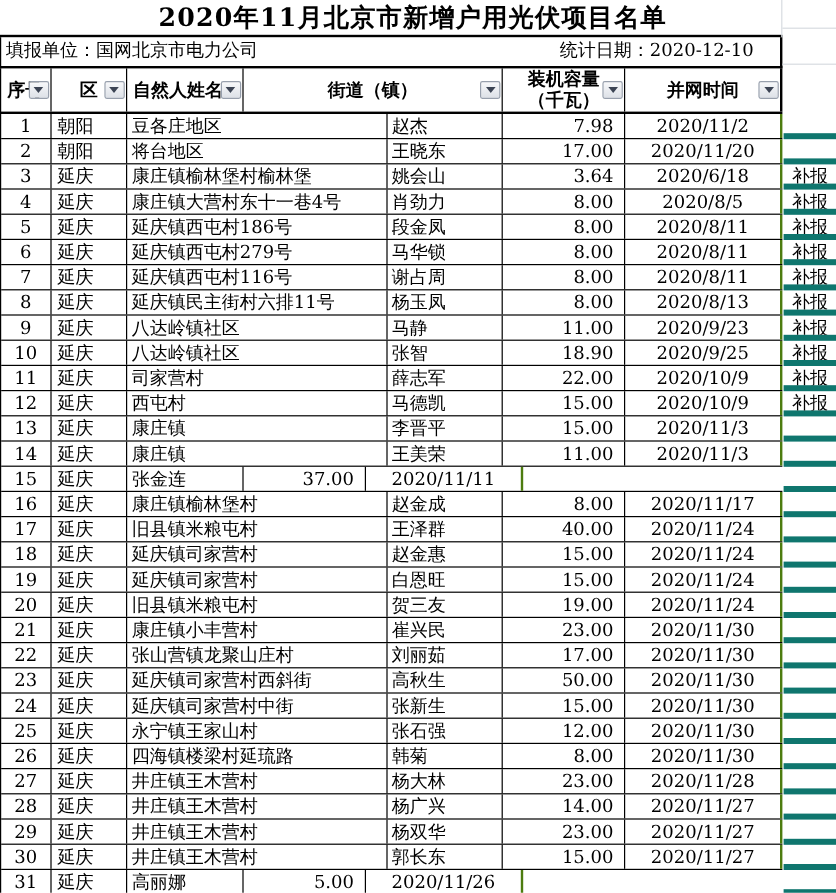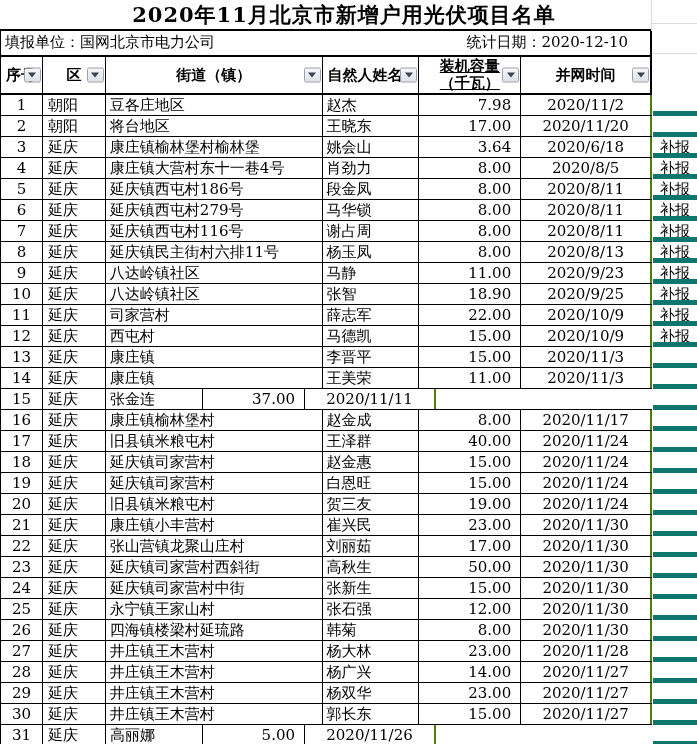--- a/index.html
+++ b/index.html
@@ -58,21 +58,21 @@
   .c0{width:42px;justify-content:center;}
   .c1{width:63px;padding-left:5px;}
   .c2{width:217px;padding-left:4px;}
   .c3{width:97px;padding-left:4px;}
   .c4{width:102px;justify-content:flex-end;padding-right:9px;}
   .c5{width:131px;justify-content:center;border-right:2px solid #4d7c0f;}
   .hc0{width:42px;}
   .hc1{width:63px;}
   .hc2{width:217px;}
   .hc3{width:97px;}
-  .hc4{width:102px;text-decoration:underline;}
+  .hc4{width:102px;}
   .hc5{width:131px;}
 
   .note-column{position:absolute;left:653px;top:95px;width:44px;}
   .note-cell{
     height:21px;box-sizing:border-box;border-bottom:5px solid #0f766e;
     font-size:15px;line-height:20px;padding-left:7px;overflow:hidden;white-space:nowrap;
   }
   .grid-strip-line{position:absolute;background:#d8dbe0;}
   .gl-h1{left:652px;top:23px;width:45px;height:1px;}
   .gl-h2{left:652px;top:53px;width:45px;height:1px;}
@@ -98,28 +98,28 @@
         <span class="filter-btn">
             <span class="tri"></span>
           </span>
       </div>
       <div class="hcell hc1">
         <span>区</span>
         <span class="filter-btn">
             <span class="tri"></span>
           </span>
       </div>
+      <div class="hcell hc3 h-left">
+        <span>自然人姓名</span>
+        <span class="filter-btn">
+            <span class="tri"></span>
+          </span>
+      </div>
       <div class="hcell hc2">
         <span>街道（镇）</span>
-        <span class="filter-btn">
-            <span class="tri"></span>
-          </span>
-      </div>
-      <div class="hcell hc3 h-left">
-        <span>自然人姓名</span>
         <span class="filter-btn">
             <span class="tri"></span>
           </span>
       </div>
       <div class="hcell hc4 h-capacity">
         <span>装机容量</span>
         <span>（千瓦）</span>
         <span class="filter-btn">
             <span class="tri"></span>
           </span>

